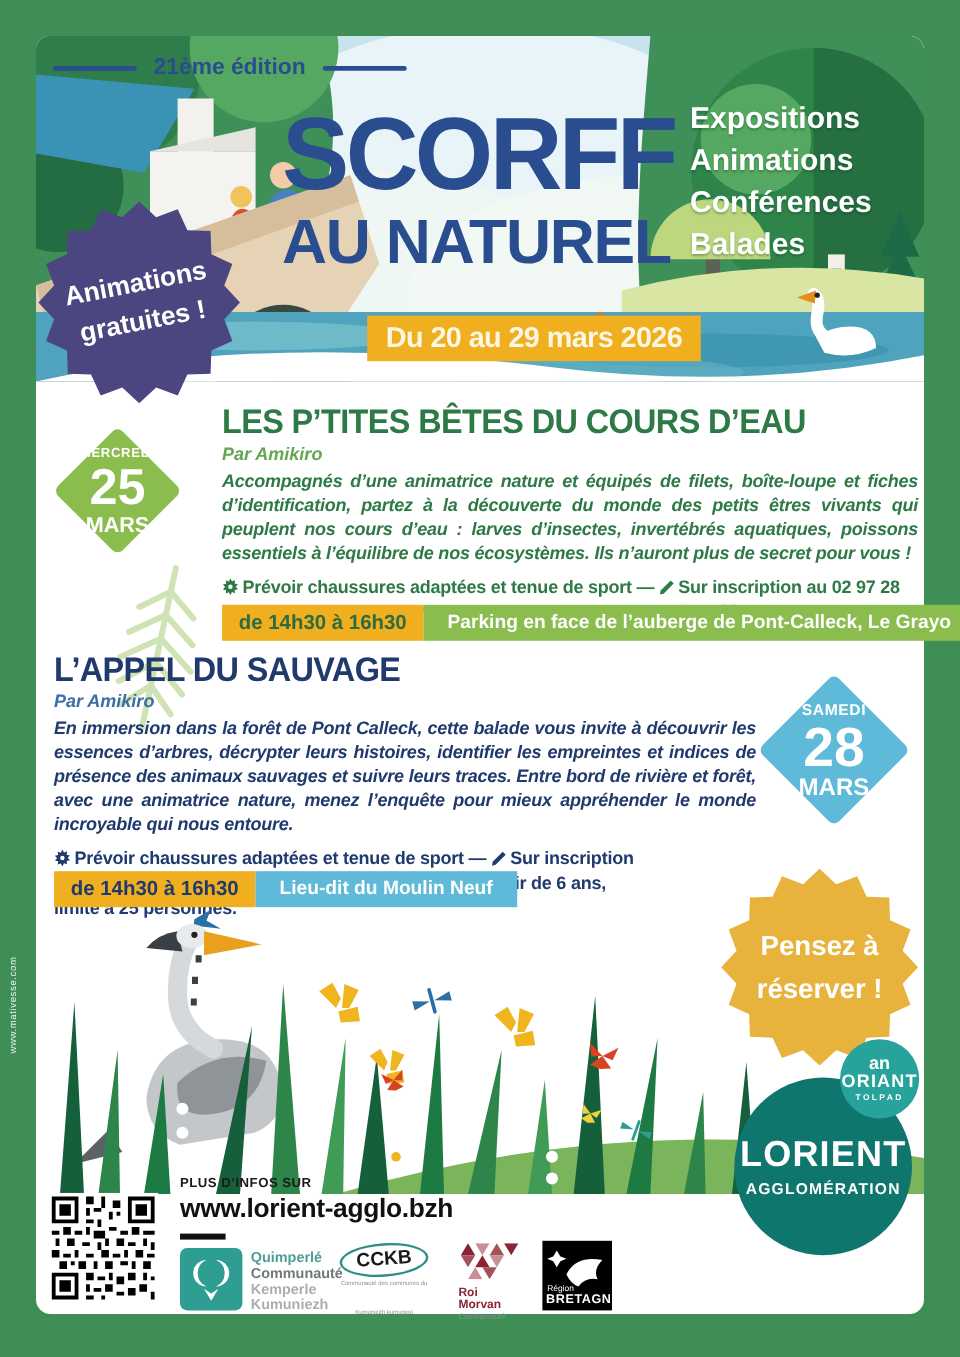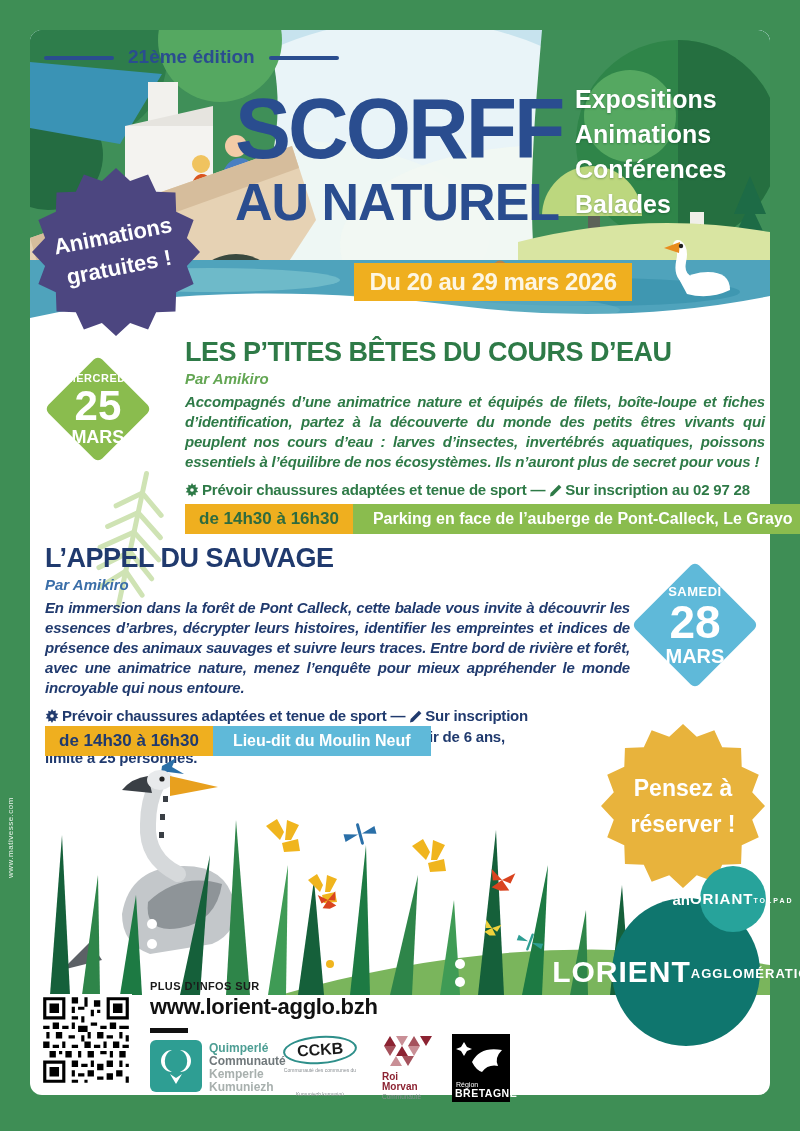--- a/index.html
+++ b/index.html
@@ -10,21 +10,21 @@
   
   .hero{position:absolute;left:30px;top:30px;width:740px;height:288px;border-radius:12px 12px 0 0;overflow:hidden;background:#c7e3ee;}
   .hero svg{position:absolute;left:0;top:0;}
   .edition{position:absolute;left:0;top:16px;width:740px;text-align:left;color:#2a4d8f;font-weight:bold;font-size:19px;}
   .edition .dash{display:inline-block;vertical-align:middle;width:70px;height:4px;background:#2a4d8f;border-radius:2px;margin:0 14px;}
   .hero-title{position:absolute;left:205px;top:56px;width:390px;text-align:left;color:#2a4d8f;line-height:1;}
   .hero-title .t1{font-size:84px;font-weight:bold;letter-spacing:-3px;transform:scaleY(1.02);}
   .hero-title .t2{font-size:52px;font-weight:bold;letter-spacing:-1px;margin-top:6px;}
   .hero-cats{position:absolute;left:545px;top:52px;color:#ffffff;font-weight:bold;font-size:25px;line-height:35px;text-shadow:0 1px 2px rgba(0,60,30,.35);}
   .date-banner{position:absolute;left:276px;top:233px;width:278px;height:38px;background:#efaf1f;color:#fdf6e3;
-               font-weight:bold;font-size:24px;display:flex;align-items:center;justify-content:center;letter-spacing:-.5px;margin-left:48px;}
+               font-weight:bold;font-size:24px;display:flex;align-items:center;justify-content:center;letter-spacing:-.5px;}
 
   
   .badge{position:absolute;}
   .badge svg{position:absolute;left:0;top:0;}
   .badge .btxt{position:absolute;left:0;top:0;width:100%;height:100%;display:flex;flex-direction:column;
                align-items:center;justify-content:center;color:#fff;font-weight:bold;text-align:center;}
   .badge-free{left:32px;top:168px;width:168px;height:168px;}
   .badge-free .btxt{transform:rotate(-11deg);font-size:22px;line-height:32px;}
   .badge-reserve{left:601px;top:724px;width:164px;height:164px;}
   .badge-reserve .btxt{font-size:23px;line-height:36px;}
@@ -67,21 +67,21 @@
   .bar2{left:45px;top:726px;}
   .bar2 .time{color:#203a6e;}
   .bar2 .loc{background:#5fb9d9;}
 
   .fern{position:absolute;left:88px;top:462px;}
 
   
   .meadow{position:absolute;left:30px;top:752px;width:740px;height:243px;overflow:hidden;}
 
   
-  .circle-logo{position:absolute;border-radius:50%;display:flex;flex-direction:row;align-items:center;justify-content:center;color:#fff;text-align:left;}
+  .circle-logo{position:absolute;border-radius:50%;display:flex;flex-direction:column;align-items:center;justify-content:center;color:#fff;text-align:left;}
   .anoriant{left:700px;top:866px;width:66px;height:66px;background:#27a39b;z-index:3;}
   .anoriant .a1{font-size:15px;font-weight:bold;line-height:1;}
   .anoriant .a2{font-size:15px;font-weight:bold;letter-spacing:1px;line-height:1.1;}
   .anoriant .a3{font-size:7px;font-weight:bold;letter-spacing:2px;margin-top:2px;}
   .lorient{left:612px;top:898px;width:148px;height:148px;background:#0f766e;z-index:2;}
   .lorient .l1{font-size:30px;font-weight:bold;letter-spacing:1px;}
   .lorient .l2{font-size:13px;font-weight:bold;letter-spacing:1px;margin-top:3px;}
 
   
   .credit{position:absolute;left:6px;top:878px;width:100px;color:#eaf3ec;font-size:8px;letter-spacing:.5px;
@@ -96,21 +96,21 @@
   .qc-txt{font-size:12px;font-weight:bold;line-height:13px;padding-top:2px;}
   .qc-txt .q1{color:#4d9e94;} .qc-txt .q2{color:#70787b;} .qc-txt .q3,.qc-txt .q4{color:#a8b0ae;}
   .lg-cckb{left:276px;top:1036px;width:88px;text-align:center;}
   .cckb-a{display:inline-block;font-size:16px;font-weight:bold;color:#1a1a1a;border:2px solid #2e8f8a;border-radius:50%;
           padding:3px 12px;transform:rotate(-4deg);}
   .cckb-s{font-size:5px;color:#8a8f93;margin-top:3px;}
   .cckb-n{font-size:13px;font-weight:bold;color:#ffffff;}
   .lg-roimorvan{left:382px;top:1036px;width:56px;}
   .rm-txt{font-size:10px;font-weight:bold;color:#8c2332;line-height:10px;margin-top:2px;}
   .rm-sub{font-size:6.5px;color:#8a8f93;font-weight:normal;}
-  .lg-bretagne{left:452px;top:1034px;width:58px;height:68px;background:#000;position:absolute;color:#fff;}
+  .lg-bretagne{left:452px;top:1034px;width:58px;height:58px;background:#000;position:absolute;color:#fff;}
   .bz-r{position:absolute;left:4px;bottom:14px;font-size:7px;}
   .bz-n{position:absolute;left:3px;bottom:3px;font-size:10.5px;font-weight:bold;letter-spacing:.5px;}
 </style>
 </head>
 <body>
 
 <div class="poster">
   <div class="page"></div>
 
   <div class="hero">

